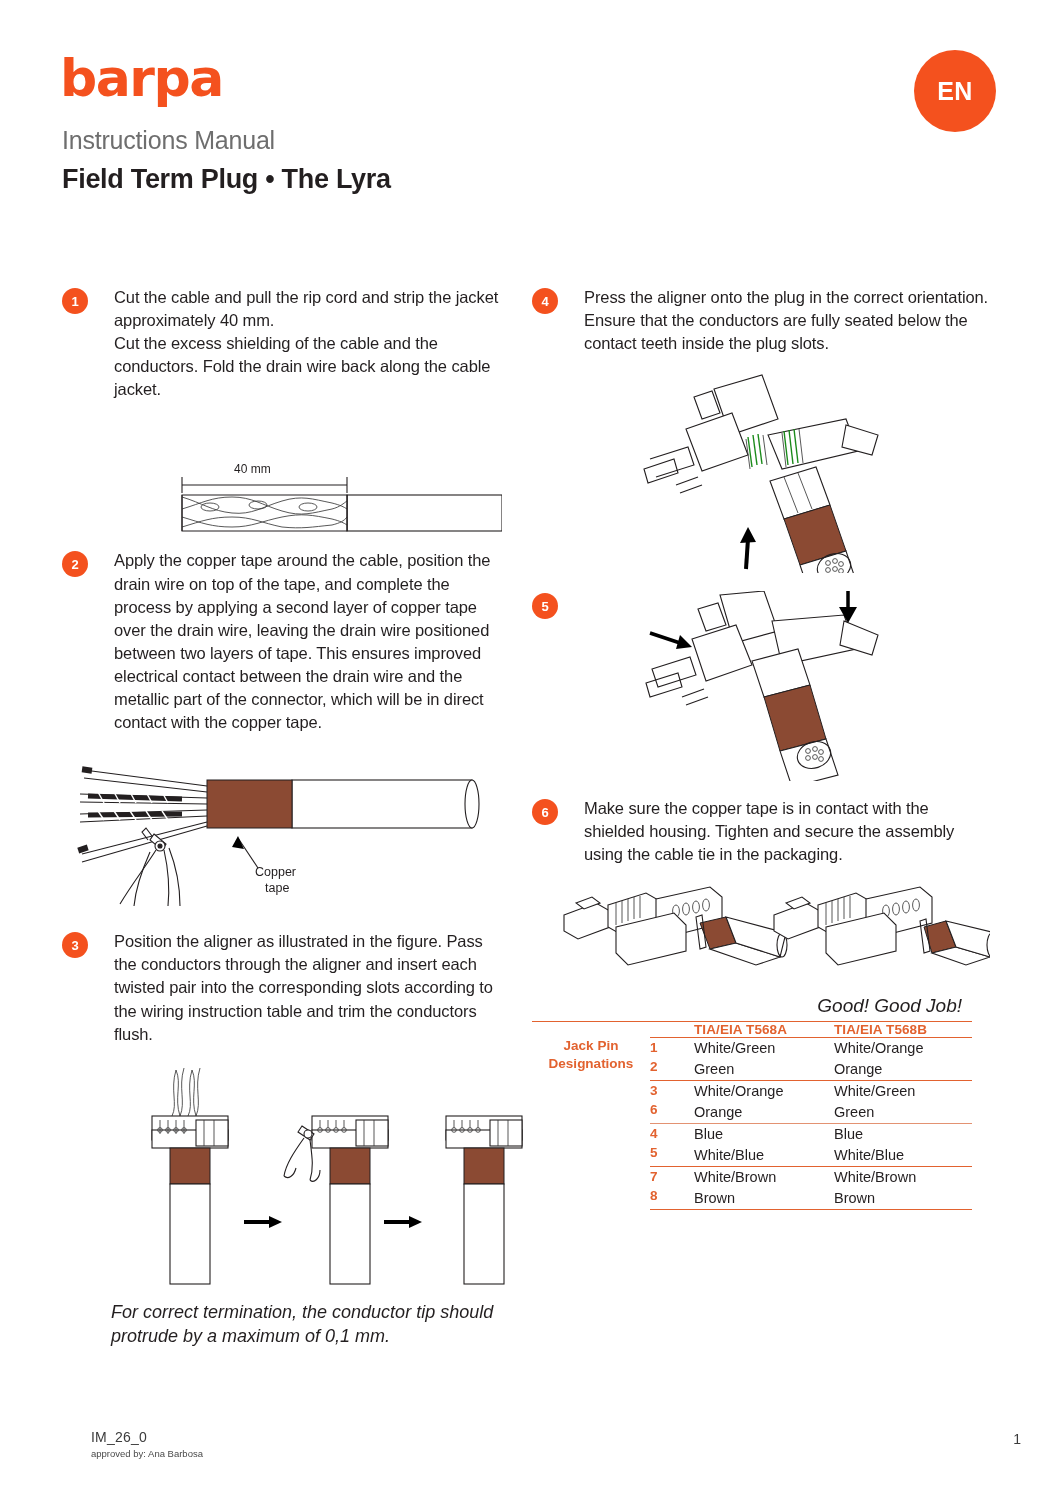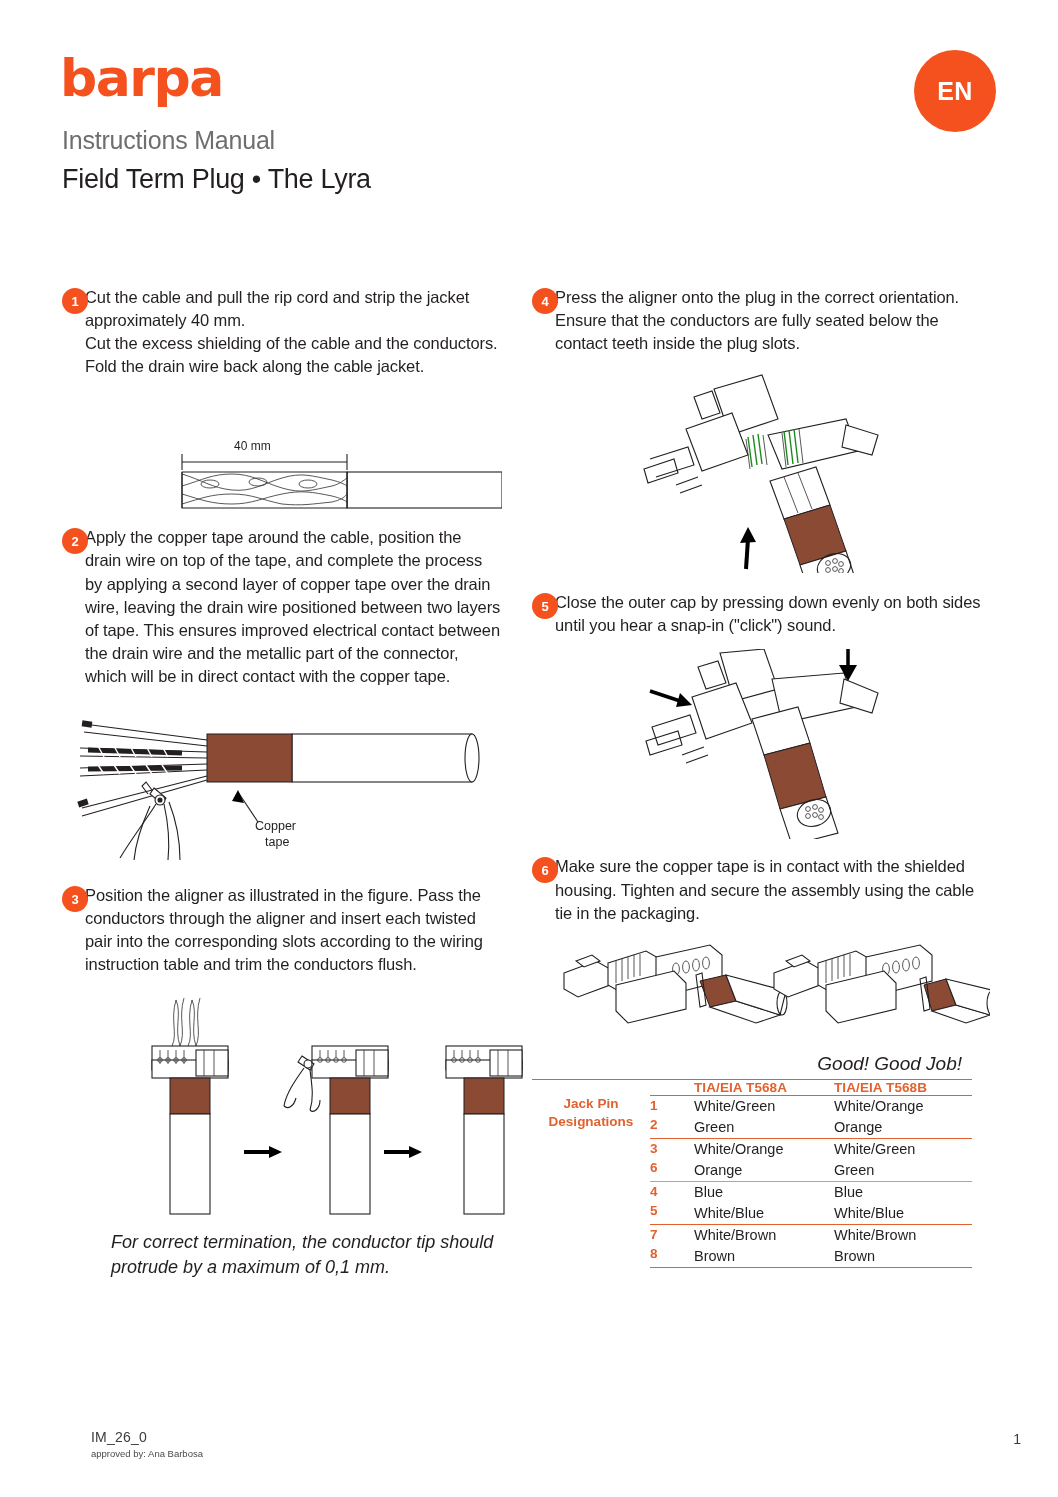--- a/index.html
+++ b/index.html
@@ -28,21 +28,21 @@
     margin: 0 0 0 -2px;
   }
   .subtitle {
     font-size: 25px;
     color: #6e6e6e;
     margin-top: 22px;
     letter-spacing: -0.2px;
   }
   .title-line {
     font-size: 27px;
-    font-weight: normal;
+    font-weight: bold;
     color: #231f20;
     margin-top: 9px;
     letter-spacing: -0.3px;
   }
 
   .lang-badge {
     position: absolute;
     right: 62px;
     top: 50px;
     width: 82px;
@@ -68,21 +68,21 @@
     left: 0; top: 2px;
     width: 26px; height: 26px;
     border-radius: 50%;
     background: #F4511E;
     color: #fff;
     font-size: 13px;
     font-weight: bold;
     display: flex; align-items: center; justify-content: center;
   }
   .step-text {
-    margin-left: 23px;
+    margin-left: 52px;
     font-size: 16.5px;
     line-height: 1.40;
     color: #231f20;
     letter-spacing: -0.1px;
   }
 
   .figure { position: relative; width: 100%; }
   .caption-italic {
     font-style: italic;
     font-size: 18px;
@@ -439,21 +439,20 @@
 
         <g>
           <line x1="114" y1="196" x2="116" y2="166" stroke="#000" stroke-width="4"></line>
           <path d="M116,154 L108,170 L124,169 Z" class="arrow-blk"></path>
         </g>
       </svg>
     </div>
 
     <div class="step" style="margin-top:18px;">
       <div class="step-num">5</div>
-      <div class="step-text">Close the outer cap by pressing down evenly on both sides until you hear a snap-in ("click") sound.</div>
     </div>
 
     <div class="figure" style="margin-top:12px;">
       <svg width="300" height="190" viewBox="0 0 300 190" style="margin-left:100px;">
         <g>
           <path class="white-fill" d="M88,4 L132,0 L146,40 L102,52 Z"></path>
           <path class="white-fill" d="M60,48 L104,34 L120,74 L74,90 Z"></path>
           <path class="white-fill" d="M140,30 L212,24 L224,58 L150,74 Z"></path>
           <path class="white-fill" d="M212,30 L246,44 L240,64 L208,54 Z"></path>
           <path class="white-fill" d="M66,18 L86,12 L94,34 L74,40 Z"></path>

